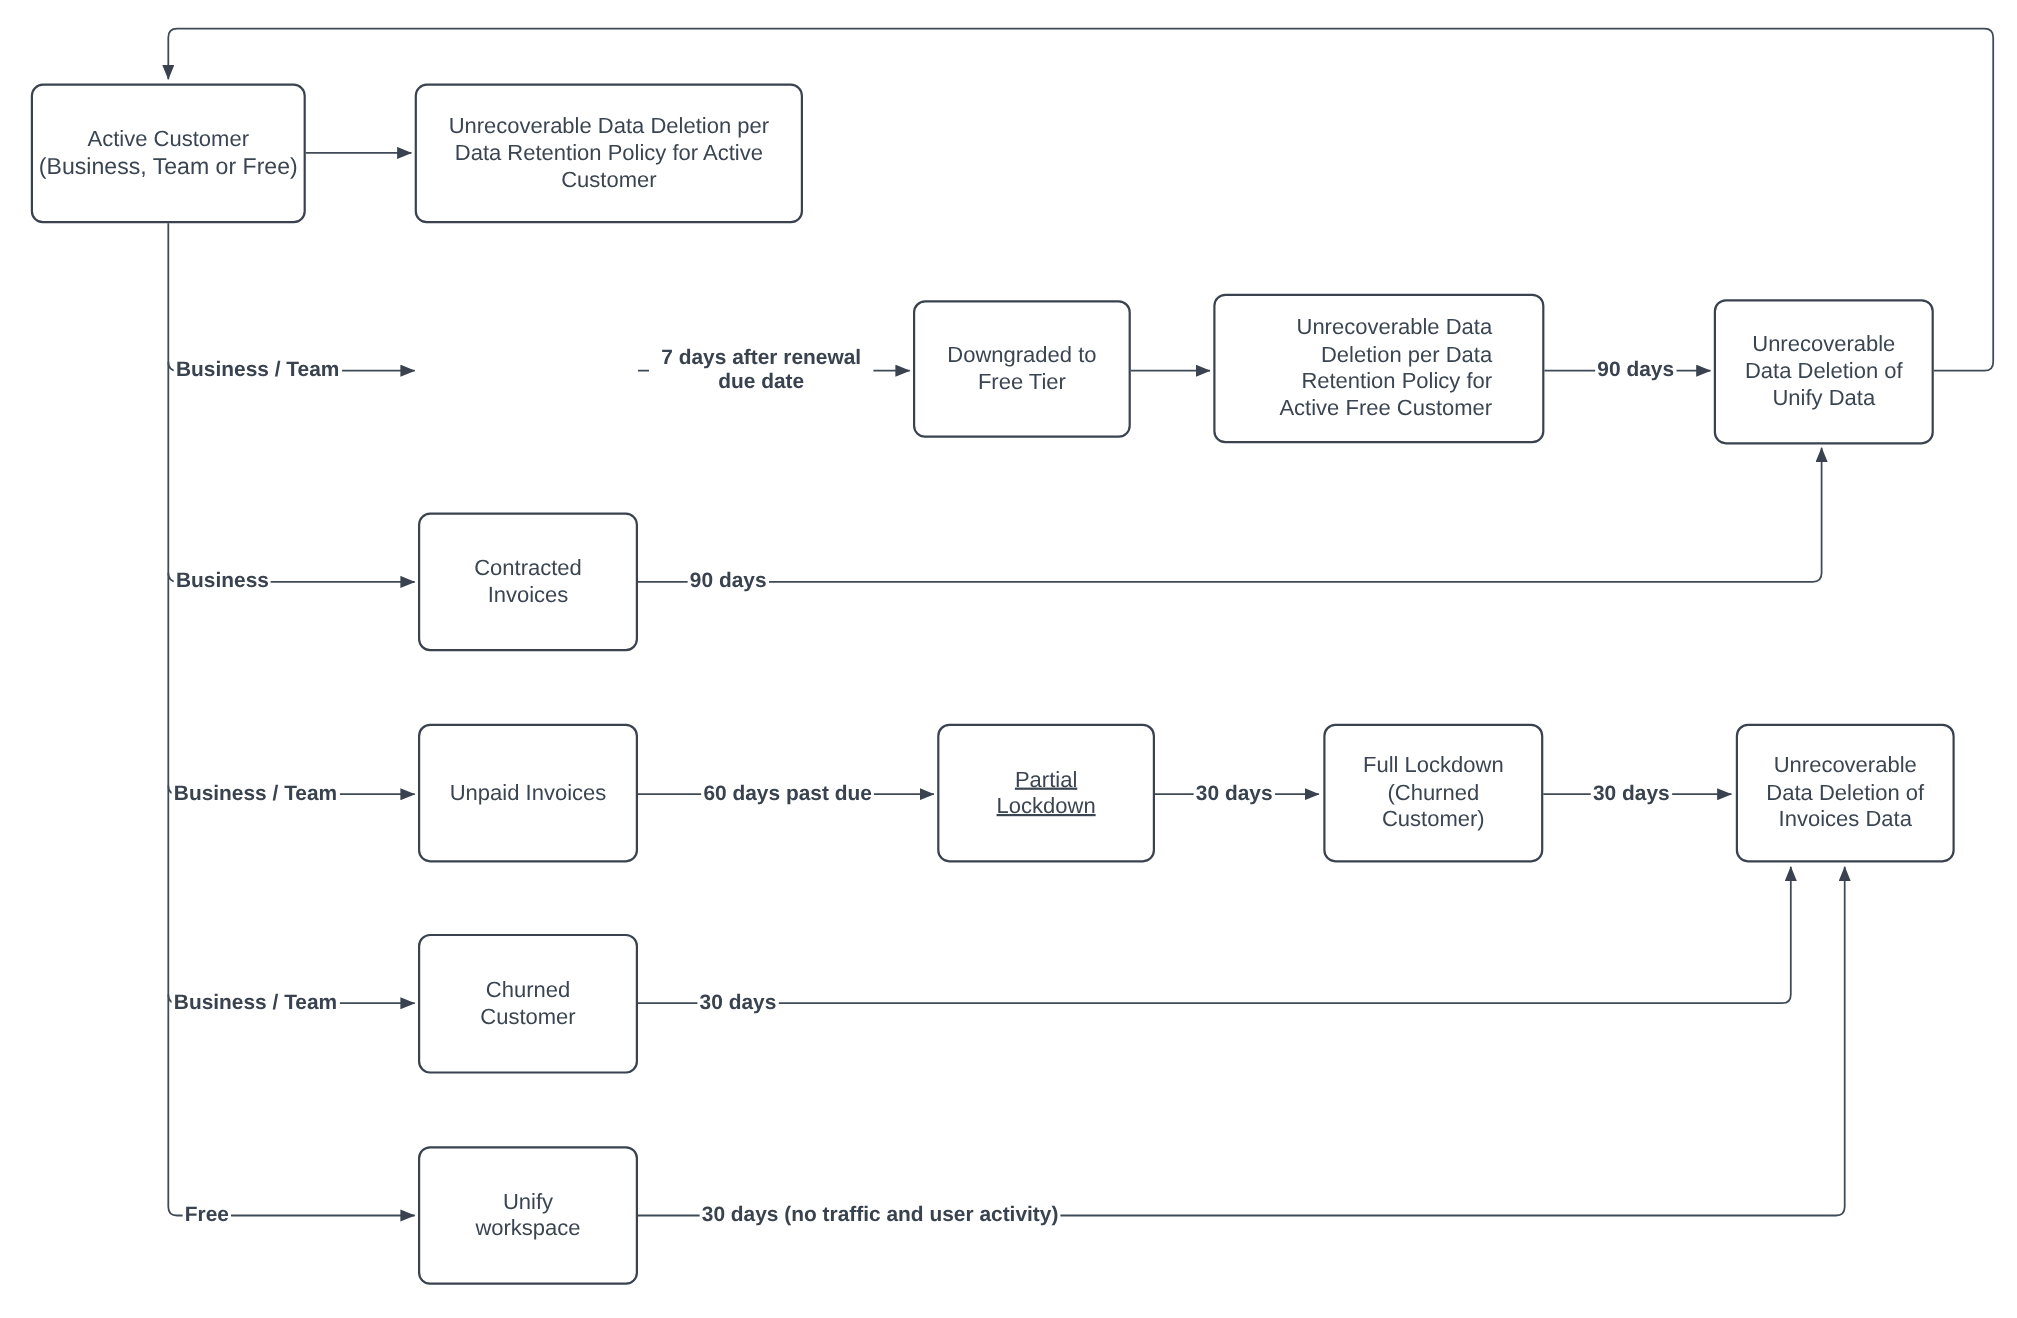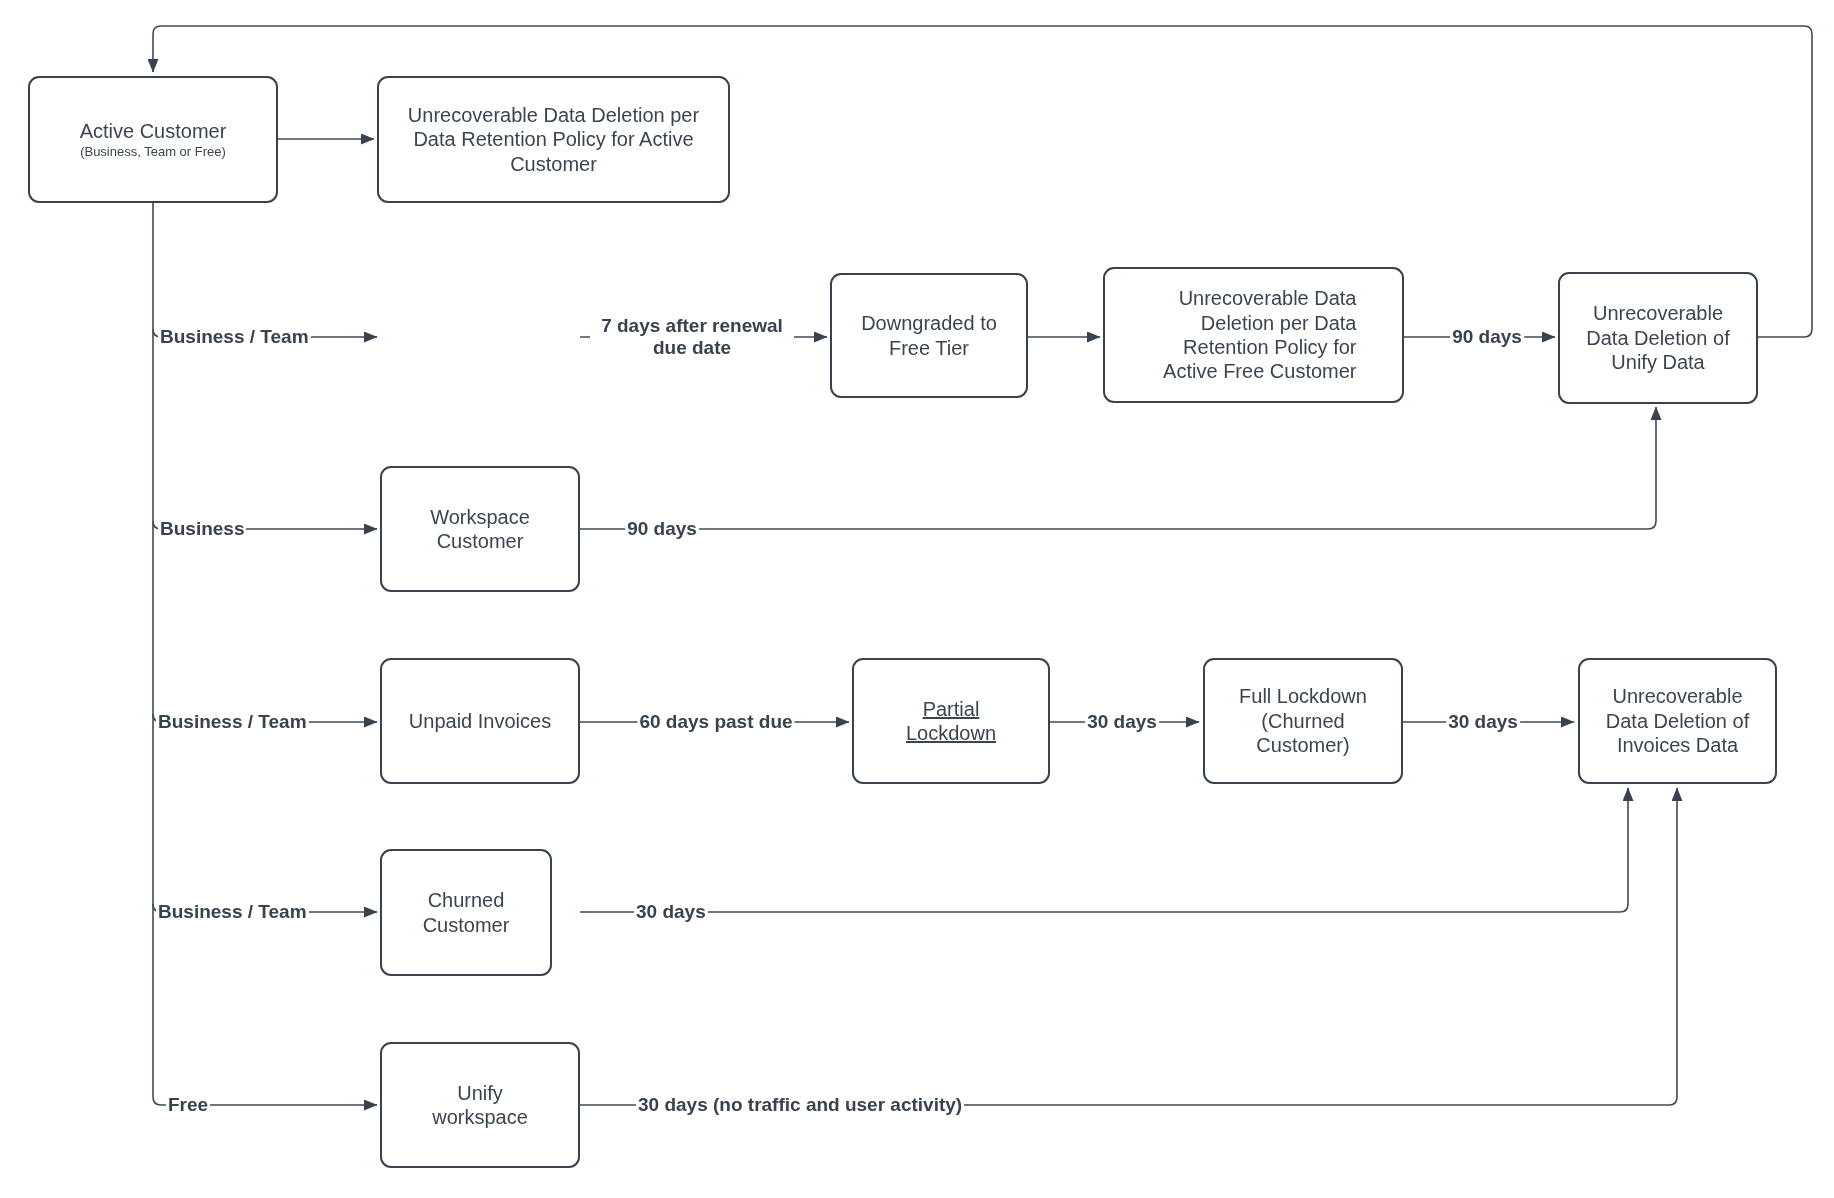--- a/index.html
+++ b/index.html
@@ -16,21 +16,21 @@
     box-sizing:border-box;
     background:#ffffff;
     border:2.5px solid #39424E;
     border-radius:11px;
     display:flex;align-items:center;justify-content:center;
     text-align:center;
     color:#3A4551;
     font-size:20px;line-height:1.22;
   }
   .node .label{display:block;}
-  .node .sub{display:block;font-size:13px;}
+  .node .sub{display:block;font-size:21px;}
   .w120 .label{max-width:124px;}
   .w110 .label{max-width:112px;text-decoration:underline;}
   .w145 .label{max-width:148px;}
   .w160 .label{max-width:164px;}
   .w200 .label{max-width:206px;}
   .w310 .label{max-width:312px;}
   .edge-label{
     position:absolute;
     background:#ffffff;
     color:#39434F;
@@ -108,40 +108,40 @@
 
   <div class="node w200" style="left:1103px;top:267px;width:301px;height:136px;text-align:right;">
     <span class="label">Unrecoverable Data Deletion per Data Retention Policy for Active Free Customer</span>
   </div>
 
   <div class="node w160" style="left:1558px;top:272px;width:200px;height:132px;">
     <span class="label">Unrecoverable Data Deletion of Unify Data</span>
   </div>
 
   <div class="node w120" style="left:380px;top:466px;width:200px;height:126px;">
-    <span class="label">Workspace Customer</span>
+    <span class="label">Contracted Invoices</span>
   </div>
 
   <div class="node" style="left:380px;top:658px;width:200px;height:126px;">
     <span class="label">Unpaid Invoices</span>
   </div>
 
   <div class="node w110" style="left:852px;top:658px;width:198px;height:126px;">
     <span class="label">Partial Lockdown</span>
   </div>
 
   <div class="node w145" style="left:1203px;top:658px;width:200px;height:126px;">
     <span class="label">Full Lockdown (Churned Customer)</span>
   </div>
 
   <div class="node w160" style="left:1578px;top:658px;width:199px;height:126px;">
     <span class="label">Unrecoverable Data Deletion of Invoices Data</span>
   </div>
 
-  <div class="node w120" style="left:380px;top:849px;width:172px;height:127px;justify-content:center;">
+  <div class="node w120" style="left:380px;top:849px;width:200px;height:127px;justify-content:center;">
     <span class="label">Churned Customer</span>
   </div>
 
   <div class="node w120" style="left:380px;top:1042px;width:200px;height:126px;">
     <span class="label">Unify workspace</span>
   </div>
 
   <div class="edge-label left-anchored" style="left:158px;top:337px;">Business / Team</div>
 
   <div class="edge-label centered wrap" style="left:692px;top:337px;">7 days after renewal due date</div>

